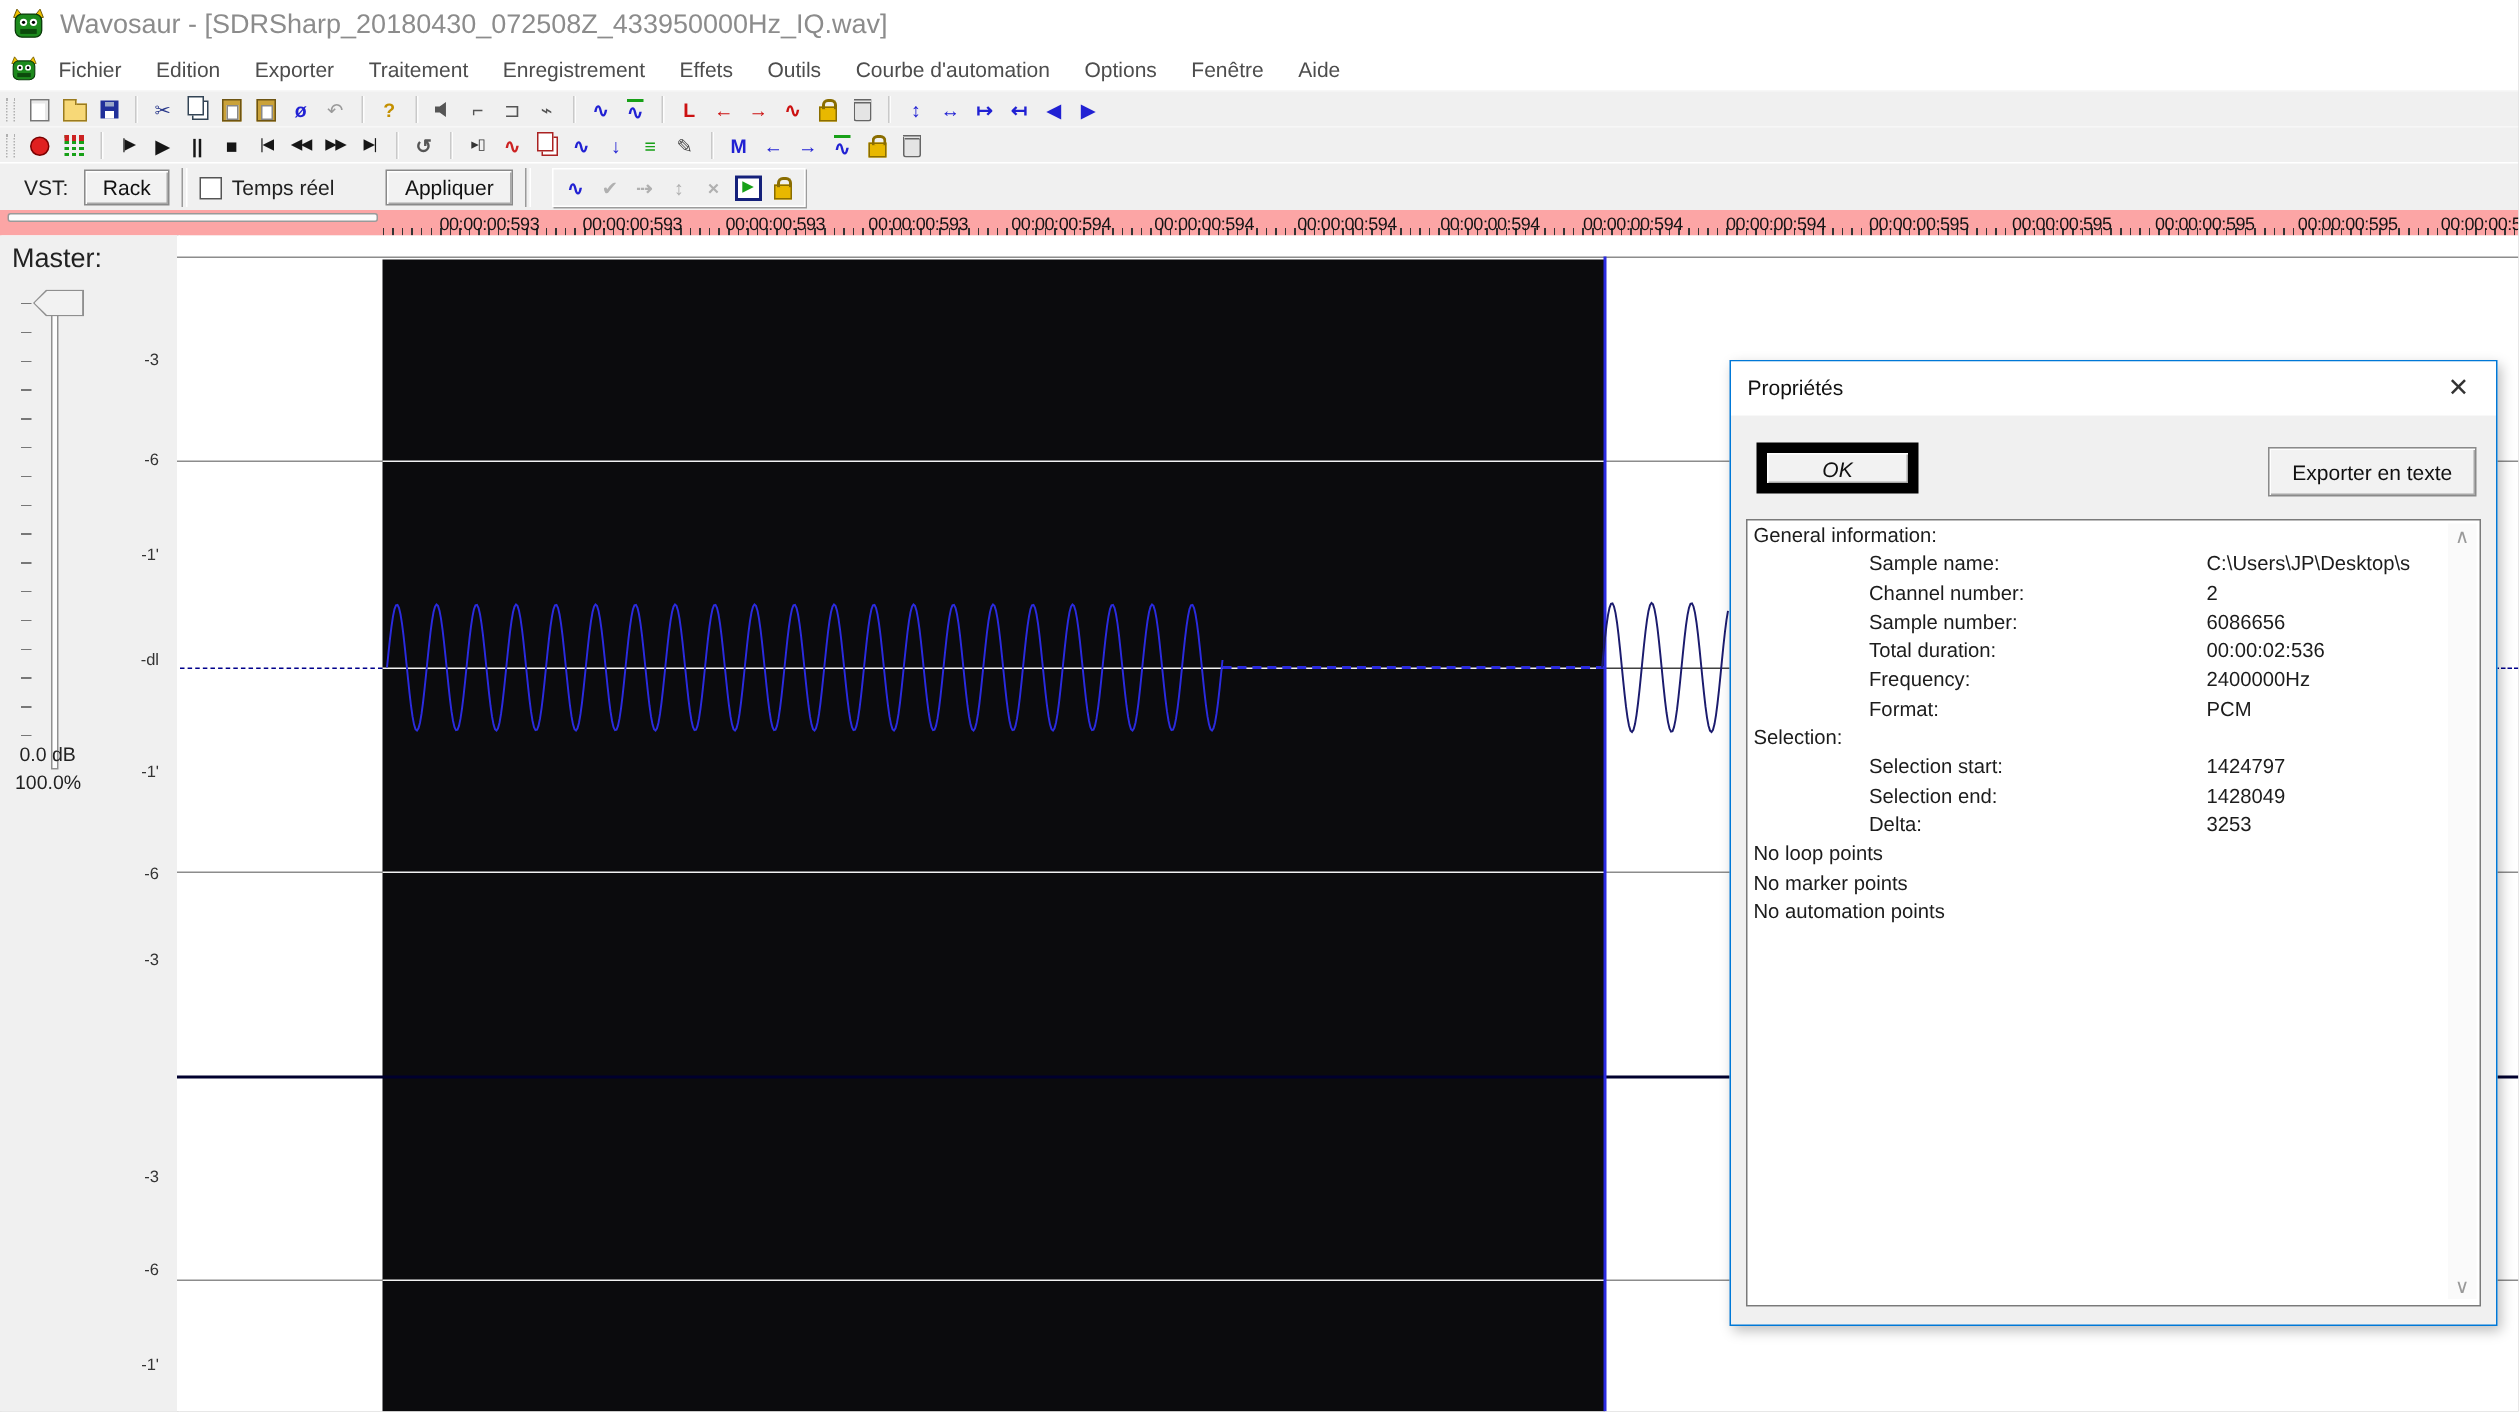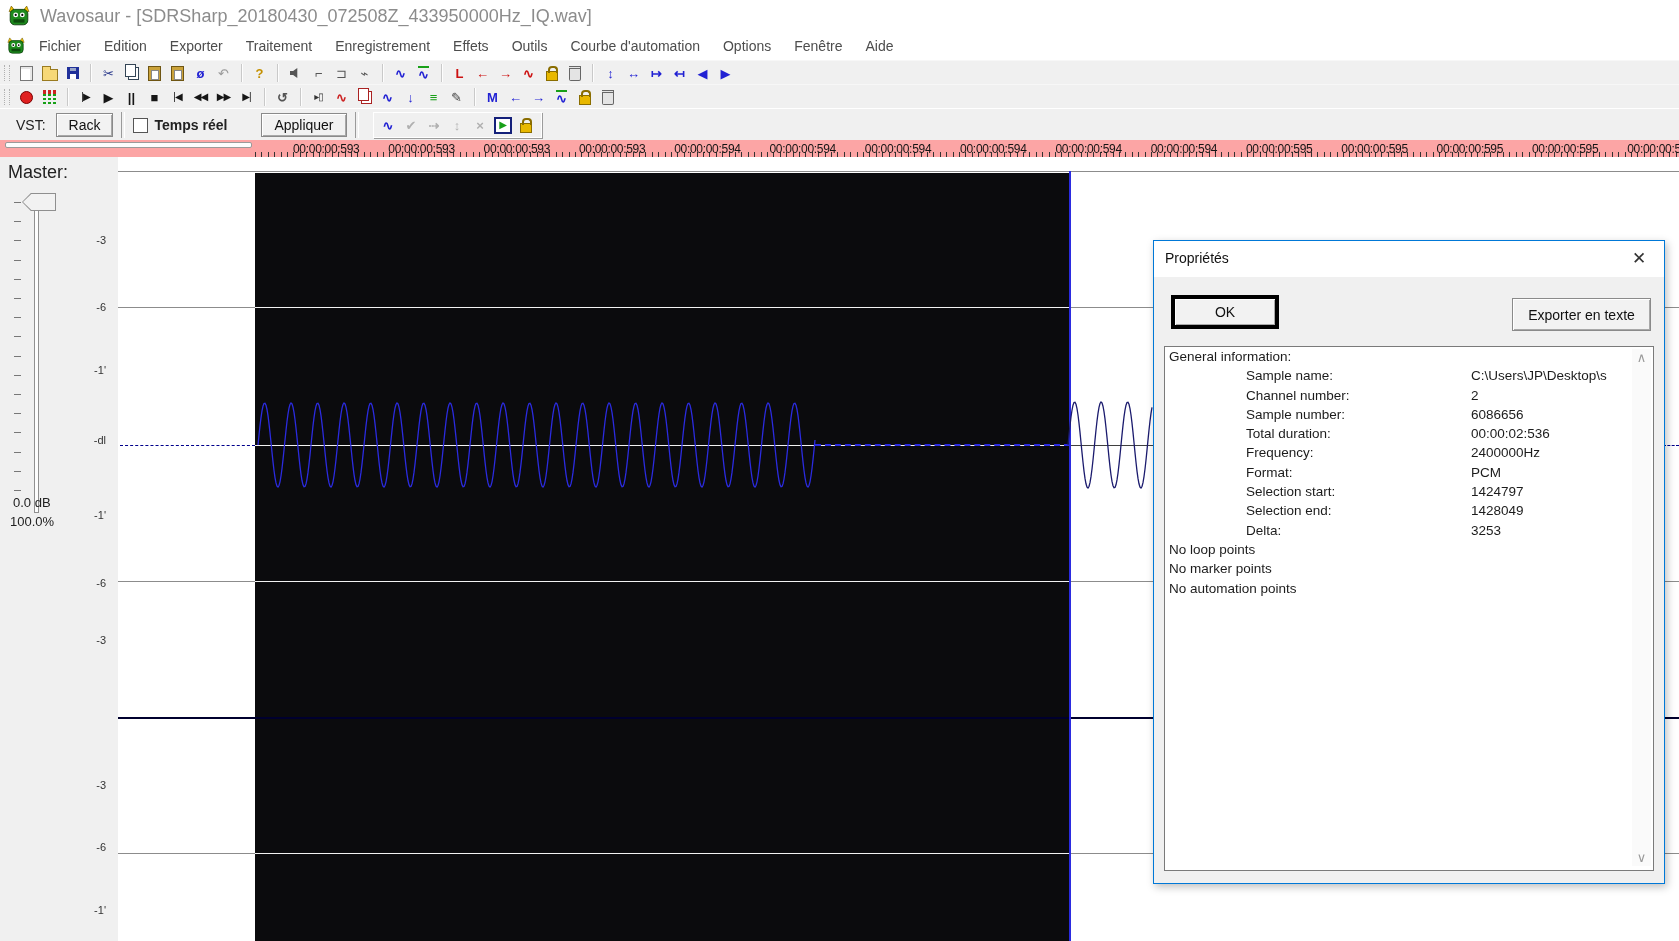--- a/index.html
+++ b/index.html
@@ -42,21 +42,21 @@
       linear-gradient(#cc2222 0 4px,transparent 4px),
       repeating-linear-gradient(to bottom,#17a017 0 2px,#f0f0f0 2px 4px);}
   .s-speaker{width:12px;height:12px;background:#555;clip-path:polygon(0 33%,30% 33%,65% 8%,65% 92%,30% 67%,0 67%);}
   
   #vstbar{position:absolute;left:0;top:108px;width:100%;height:32px;background:#f0f0f0;display:flex;align-items:center;border-top:1px solid #fff;}
   #vstbar .lbl{font-size:14px;color:#222;margin:0 10px 0 16px;}
   .w95btn{font-family:"Liberation Sans",sans-serif;font-size:14px;color:#111;background:#f2f2f2;border:1px solid #8a8a8a;
           box-shadow:inset 1px 1px 0 #fff,inset -1px -1px 0 #a8a8a8;padding:3px 12px;cursor:pointer;}
   .vsep{width:2px;height:26px;border-left:1px solid #9a9a9a;border-right:1px solid #fff;margin:0 8px;}
   .chk{width:13px;height:13px;background:#fff;border:1px solid #555;margin-right:6px;flex:0 0 auto;cursor:pointer;}
-  #vstbar .chklbl{font-size:14px;color:#222;margin-right:18px;font-weight:bold;}
+  #vstbar .chklbl{font-size:14px;color:#222;margin-right:18px;}
   .autobox{display:flex;align-items:center;height:24px;border:1px solid #fff;box-shadow:1px 1px 0 #9c9c9c;background:#f0f0f0;padding:0 3px;margin-left:6px;}
   
   #ruler{position:absolute;left:0;top:140px;width:100%;height:17px;background:#fca5a5;overflow:hidden;cursor:pointer;}
   .tl{position:absolute;top:2px;font-size:12px;color:#141414;letter-spacing:-0.3px;white-space:nowrap;}
   #ruler .ticks{position:absolute;left:255px;right:0;bottom:0;height:5px;
       background:repeating-linear-gradient(to right,#333 0 1px,transparent 1px 6.4px);}
   .groove{position:absolute;left:5px;top:142px;width:245px;height:4px;background:#fcfcfc;border:1px solid #9a9a9a;border-radius:2px;}
   
   #master{position:absolute;left:0;top:157px;width:118px;height:784px;background:#f0f0f0;border-right:1px solid #9a9a9a;box-shadow:1px 0 0 #fff;}
   #master .mlabel{position:absolute;left:8px;top:5px;font-size:18px;color:#222;}
@@ -78,21 +78,21 @@
   #selblack .wline{position:absolute;left:0;width:100%;height:1px;background:#f2f2f2;}
   .dash{position:absolute;height:0;border-top:2px dashed #2b2bdf;}
   .dashL{position:absolute;height:0;border-top:1px dashed #00008b;}
   #cursorline{position:absolute;left:951px;top:14px;width:2px;height:770px;background:#2b2be0;}
   #wsvg{position:absolute;left:0;top:0;pointer-events:none;}
   
   #dlg{position:absolute;left:1153px;top:240px;width:510px;height:642px;background:#f0f0f0;border:1px solid #0078d7;box-shadow:2px 3px 8px rgba(0,0,0,.25);z-index:30;}
   #dlg .dtitle{position:absolute;left:0;top:0;width:100%;height:36px;background:#fff;}
   #dlg .dtitle span{position:absolute;left:11px;top:9px;font-size:14px;color:#111;}
   #dlg .dclose{position:absolute;right:14px;top:7px;width:22px;height:22px;border:none;background:transparent;font-size:17px;color:#333;cursor:pointer;line-height:22px;text-align:center;padding:0;}
-  #btn-ok{position:absolute;left:17px;top:54px;width:108px;height:34px;border:4px solid #000000;}
+  #btn-ok{position:absolute;left:17px;top:54px;width:108px;height:34px;border:7px solid #000000;font-style:italic;}
   #btn-export{position:absolute;left:358px;top:57px;width:139px;height:33px;}
   #dcontent{position:absolute;left:10px;top:105px;width:488px;height:523px;background:#fff;border:1px solid #7a7a7a;overflow:hidden;}
   .drow{position:relative;height:19.3px;font-size:13.5px;color:#1c1c1c;white-space:nowrap;}
   .drow .dlab{position:absolute;left:4px;top:2px;}
   .drow.ind .dlab{left:81px;}
   .drow .dval{position:absolute;left:306px;top:2px;}
   #dscroll{position:absolute;right:2px;top:2px;width:19px;height:517px;background:#fafafa;}
   #dscroll .up,#dscroll .dn{position:absolute;left:0;width:100%;height:17px;border:none;background:transparent;color:#9a9a9a;font-size:13px;line-height:15px;text-align:center;padding:0;cursor:pointer;}
   #dscroll .up{top:0;} #dscroll .dn{bottom:0;}
 </style>
@@ -440,20 +440,23 @@
             <span class="dval">00:00:02:536</span>
           </div>
           <div class="drow ind">
             <span class="dlab">Frequency:</span>
             <span class="dval">2400000Hz</span>
           </div>
           <div class="drow ind">
             <span class="dlab">Format:</span>
             <span class="dval">PCM</span>
           </div>
+          <div class="drow">
+            <span class="dlab">Selection:</span>
+          </div>
           <div class="drow ind">
             <span class="dlab">Selection start:</span>
             <span class="dval">1424797</span>
           </div>
           <div class="drow ind">
             <span class="dlab">Selection end:</span>
             <span class="dval">1428049</span>
           </div>
           <div class="drow ind">
             <span class="dlab">Delta:</span>

